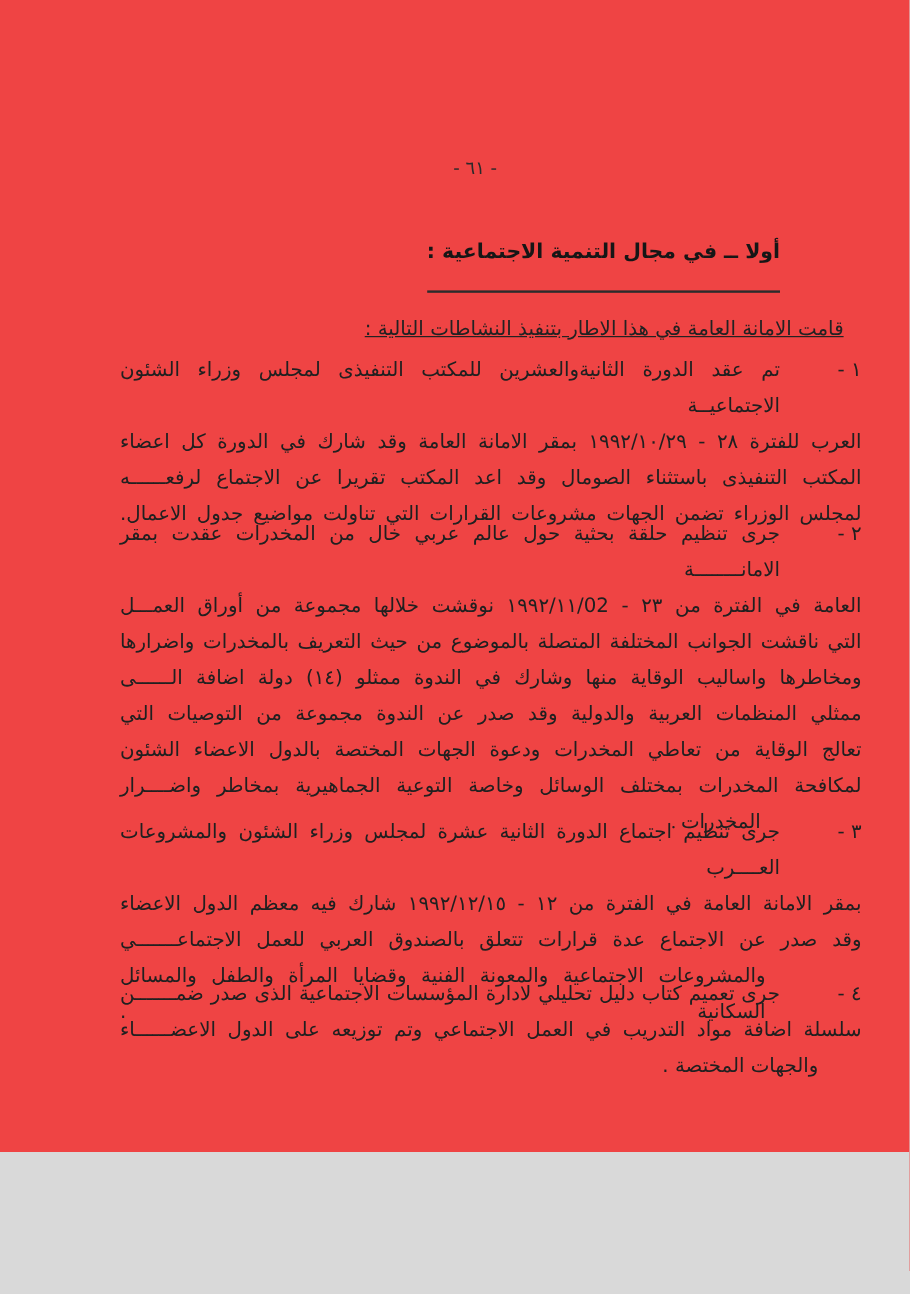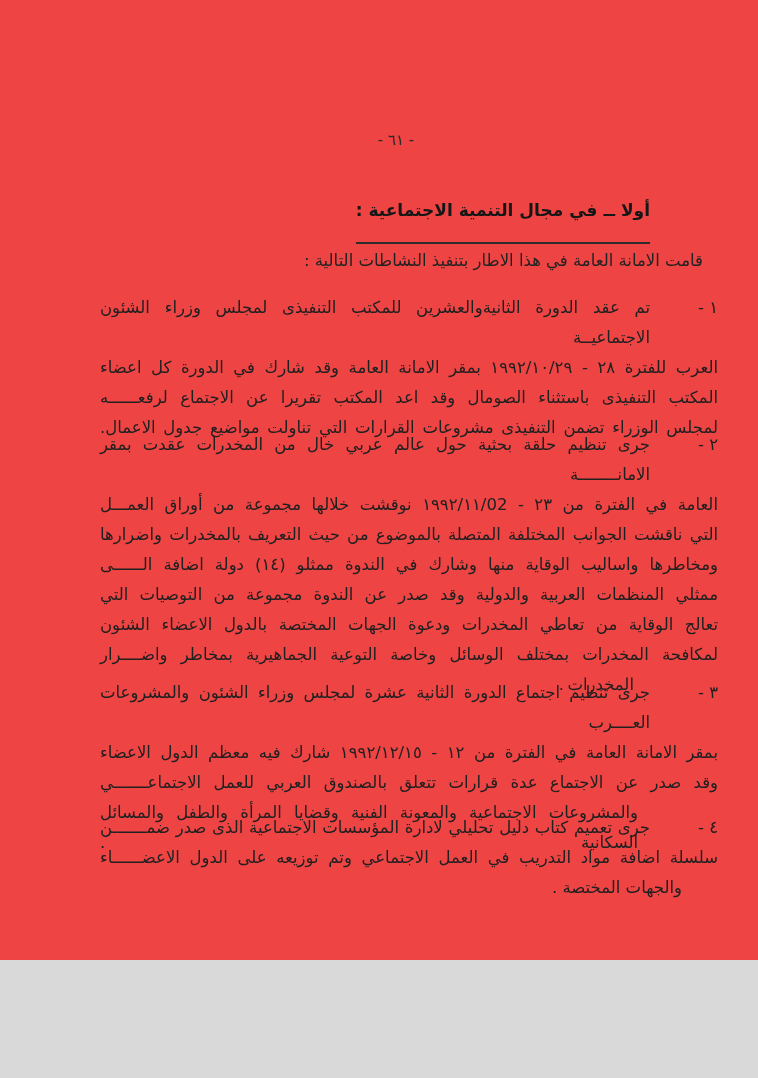--- a/index.html
+++ b/index.html
@@ -20,23 +20,24 @@
   }
   .heading{
     position:absolute;top:200px;right:108px;
     direction:rtl;
     font-size:17px;font-weight:bold;color:#161616;
     padding-bottom:22px;
     border-bottom:2px solid #2c2c2c;
     white-space:nowrap;
   }
   .intro{
-    position:absolute;top:251px;right:55px;
+    position:absolute;top:264px;right:55px;
     direction:rtl;font-size:16.5px;color:#222;
     white-space:nowrap;
+    text-decoration:underline;
   }
   .col{position:absolute;left:100px;top:0;width:618px;height:100%;}
   .item{
     position:absolute;left:0;right:0;
     direction:rtl;
     font-size:16.5px;line-height:30px;color:#202020;
   }
   .it0{top:293px}.it1{top:430px}.it2{top:678px}.it3{top:813px}
   .first-row{display:flex;}
   .num{flex:none;width:68px;}
@@ -54,21 +55,21 @@
   <div class="heading">أولا ــ  في مجال التنمية الاجتماعية :</div>
   <div class="intro">قامت الامانة العامة في هذا الاطار بتنفيذ النشاطات التالية :</div>
   <div class="col">
       <div class="item it0">
         <div class="first-row">
           <span class="num">١ -</span>
           <span class="line f">تم عقد الدورة الثانيةوالعشرين للمكتب التنفيذى لمجلس وزراء الشئون الاجتماعيــة</span>
         </div>
         <div class="line j">العرب للفترة ٢٨ - ١٩٩٢/١٠/٢٩ بمقر الامانة العامة وقد شارك في الدورة كل اعضاء</div>
         <div class="line j">المكتب التنفيذى باستثناء الصومال وقد اعد المكتب تقريرا عن الاجتماع لرفعــــــه</div>
-        <div class="line j">لمجلس الوزراء تضمن التنفيذى مشروعات القرارات التي تناولت مواضيع جدول الاعمال.</div>
+        <div class="line j">لمجلس الوزراء تضمن الجهات مشروعات القرارات التي تناولت مواضيع جدول الاعمال.</div>
       </div>
       <div class="item it1">
         <div class="first-row">
           <span class="num">٢ -</span>
           <span class="line f">جرى تنظيم حلقة بحثية حول عالم عربي خال من المخدرات عقدت بمقر الامانــــــــة</span>
         </div>
         <div class="line j">العامة في الفترة من ٢٣ - ١٩٩٢/١١/02 نوقشت خلالها مجموعة من أوراق العمـــل</div>
         <div class="line j">التي ناقشت الجوانب المختلفة المتصلة بالموضوع من حيث التعريف بالمخدرات واضرارها</div>
         <div class="line j">ومخاطرها واساليب الوقاية منها وشارك في الندوة ممثلو (١٤) دولة اضافة الــــــى</div>
         <div class="line j">ممثلي المنظمات العربية والدولية وقد صدر عن الندوة مجموعة من التوصيات التي</div>

